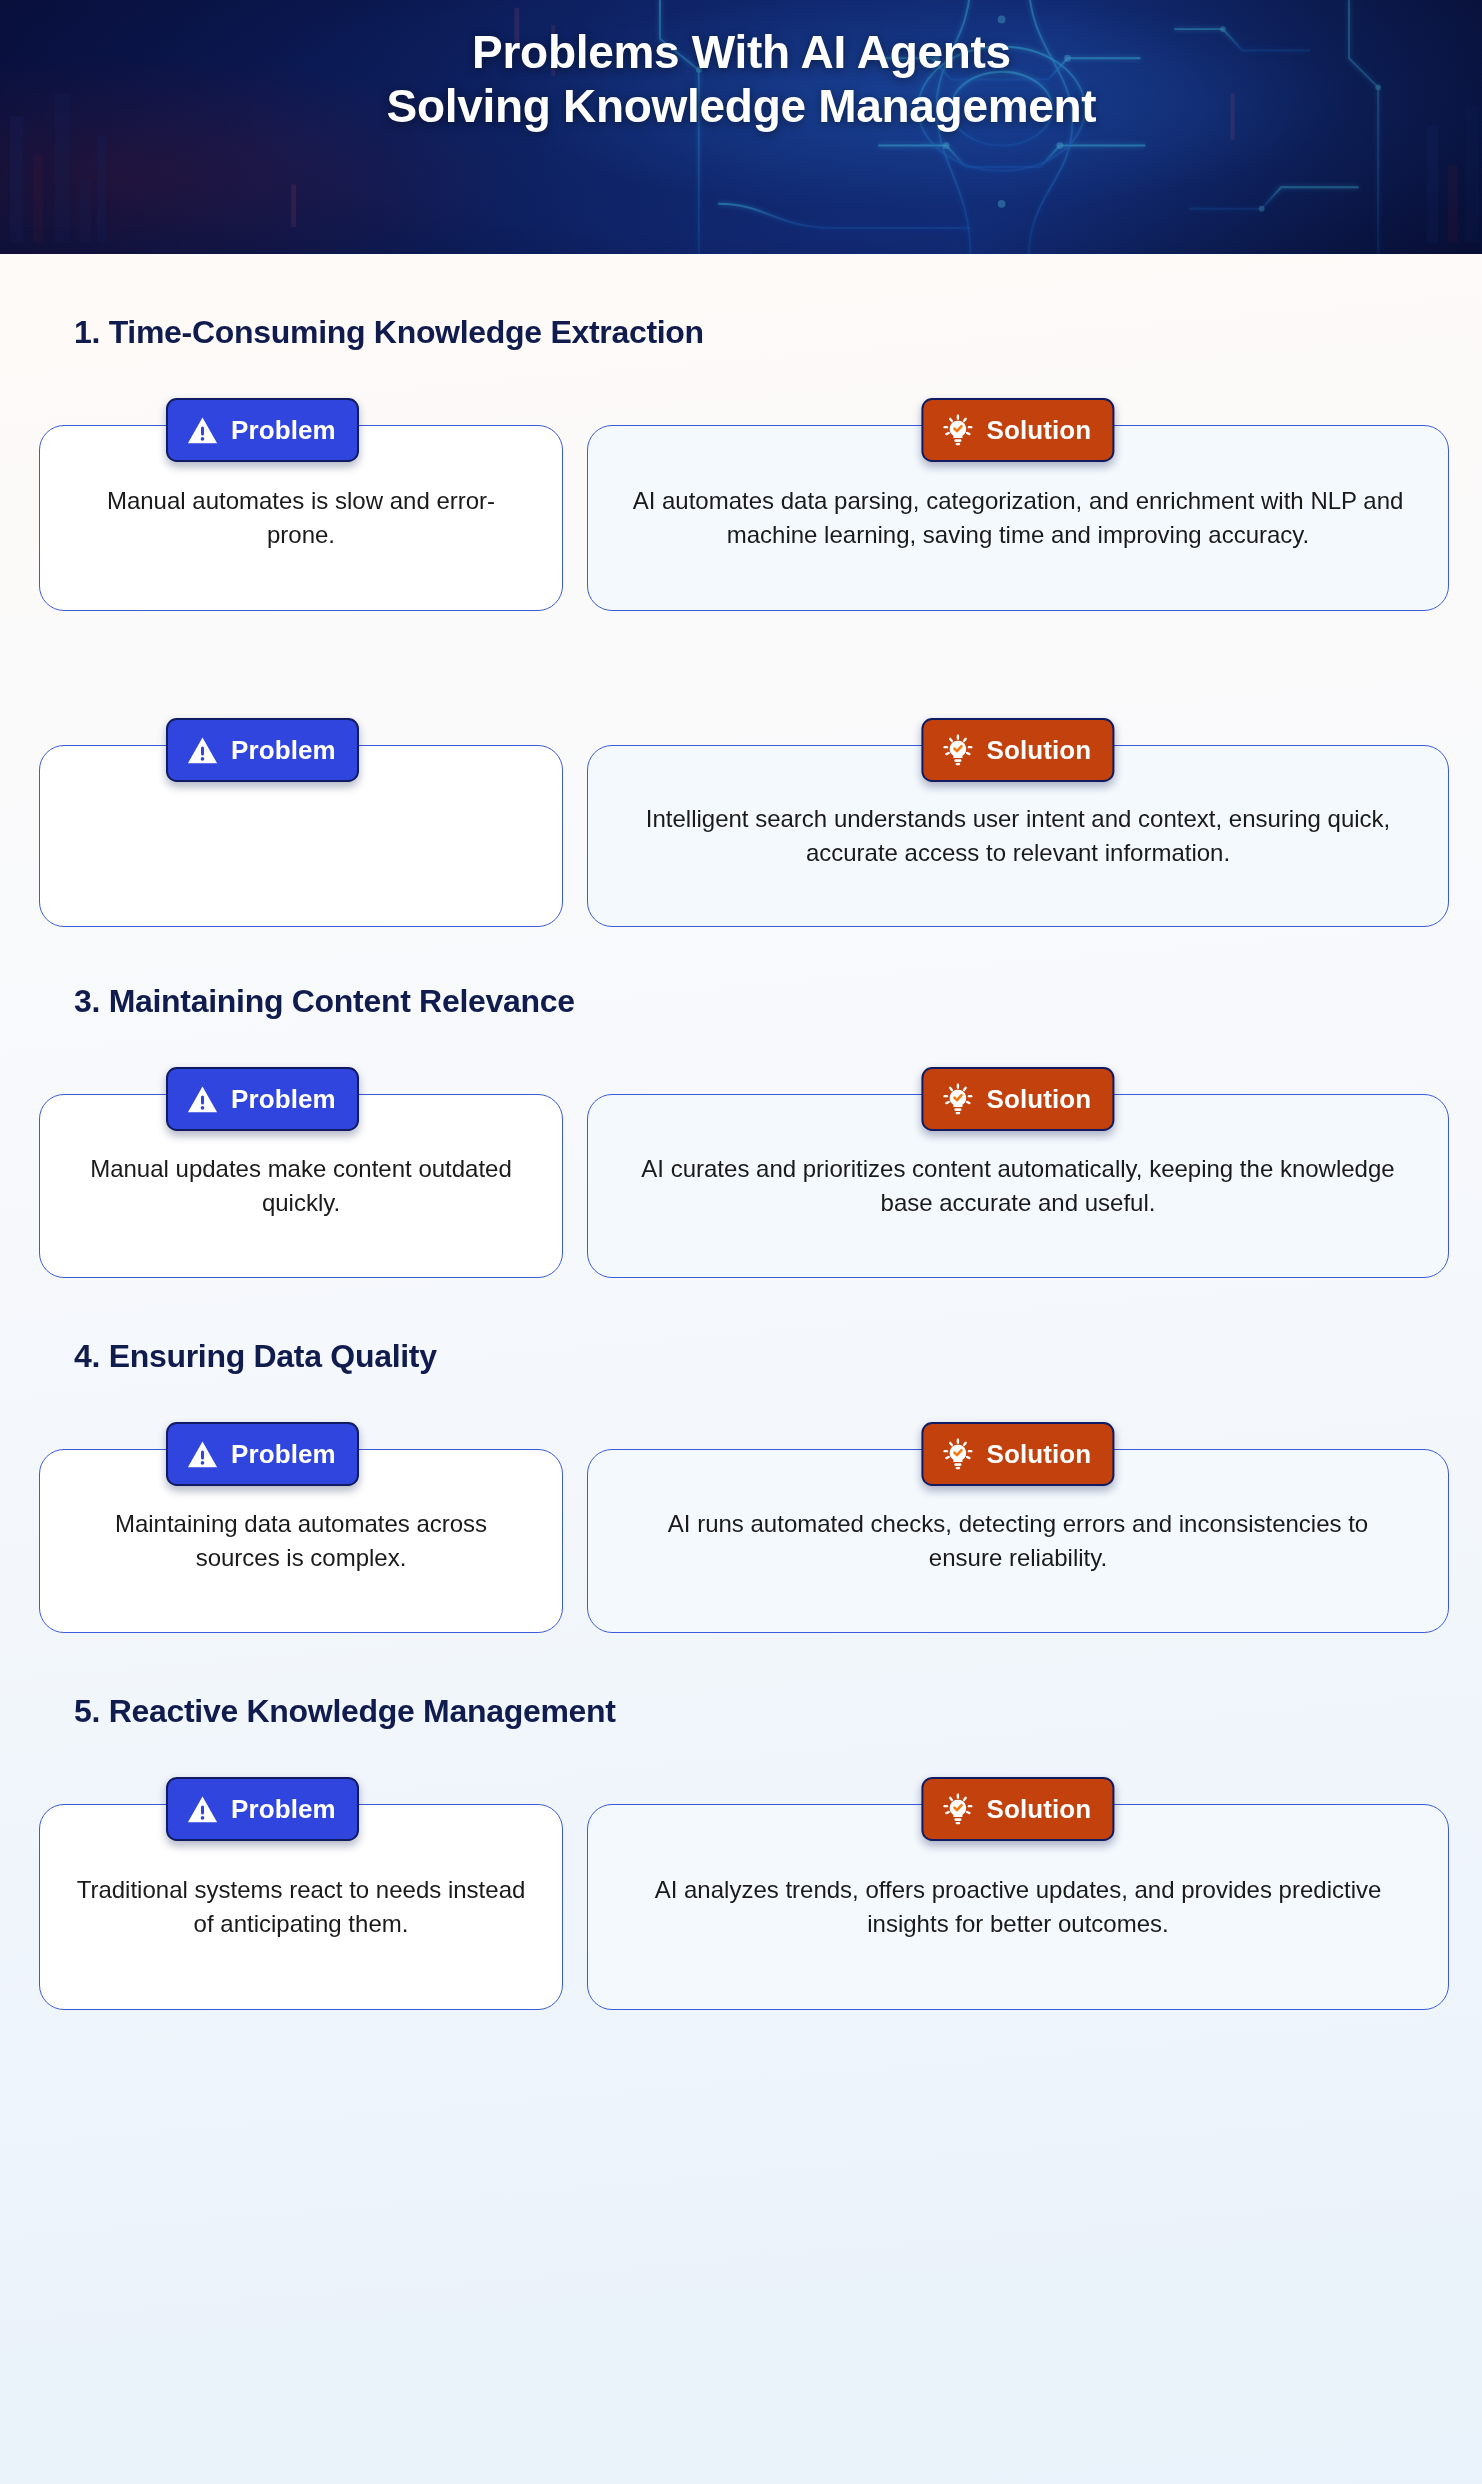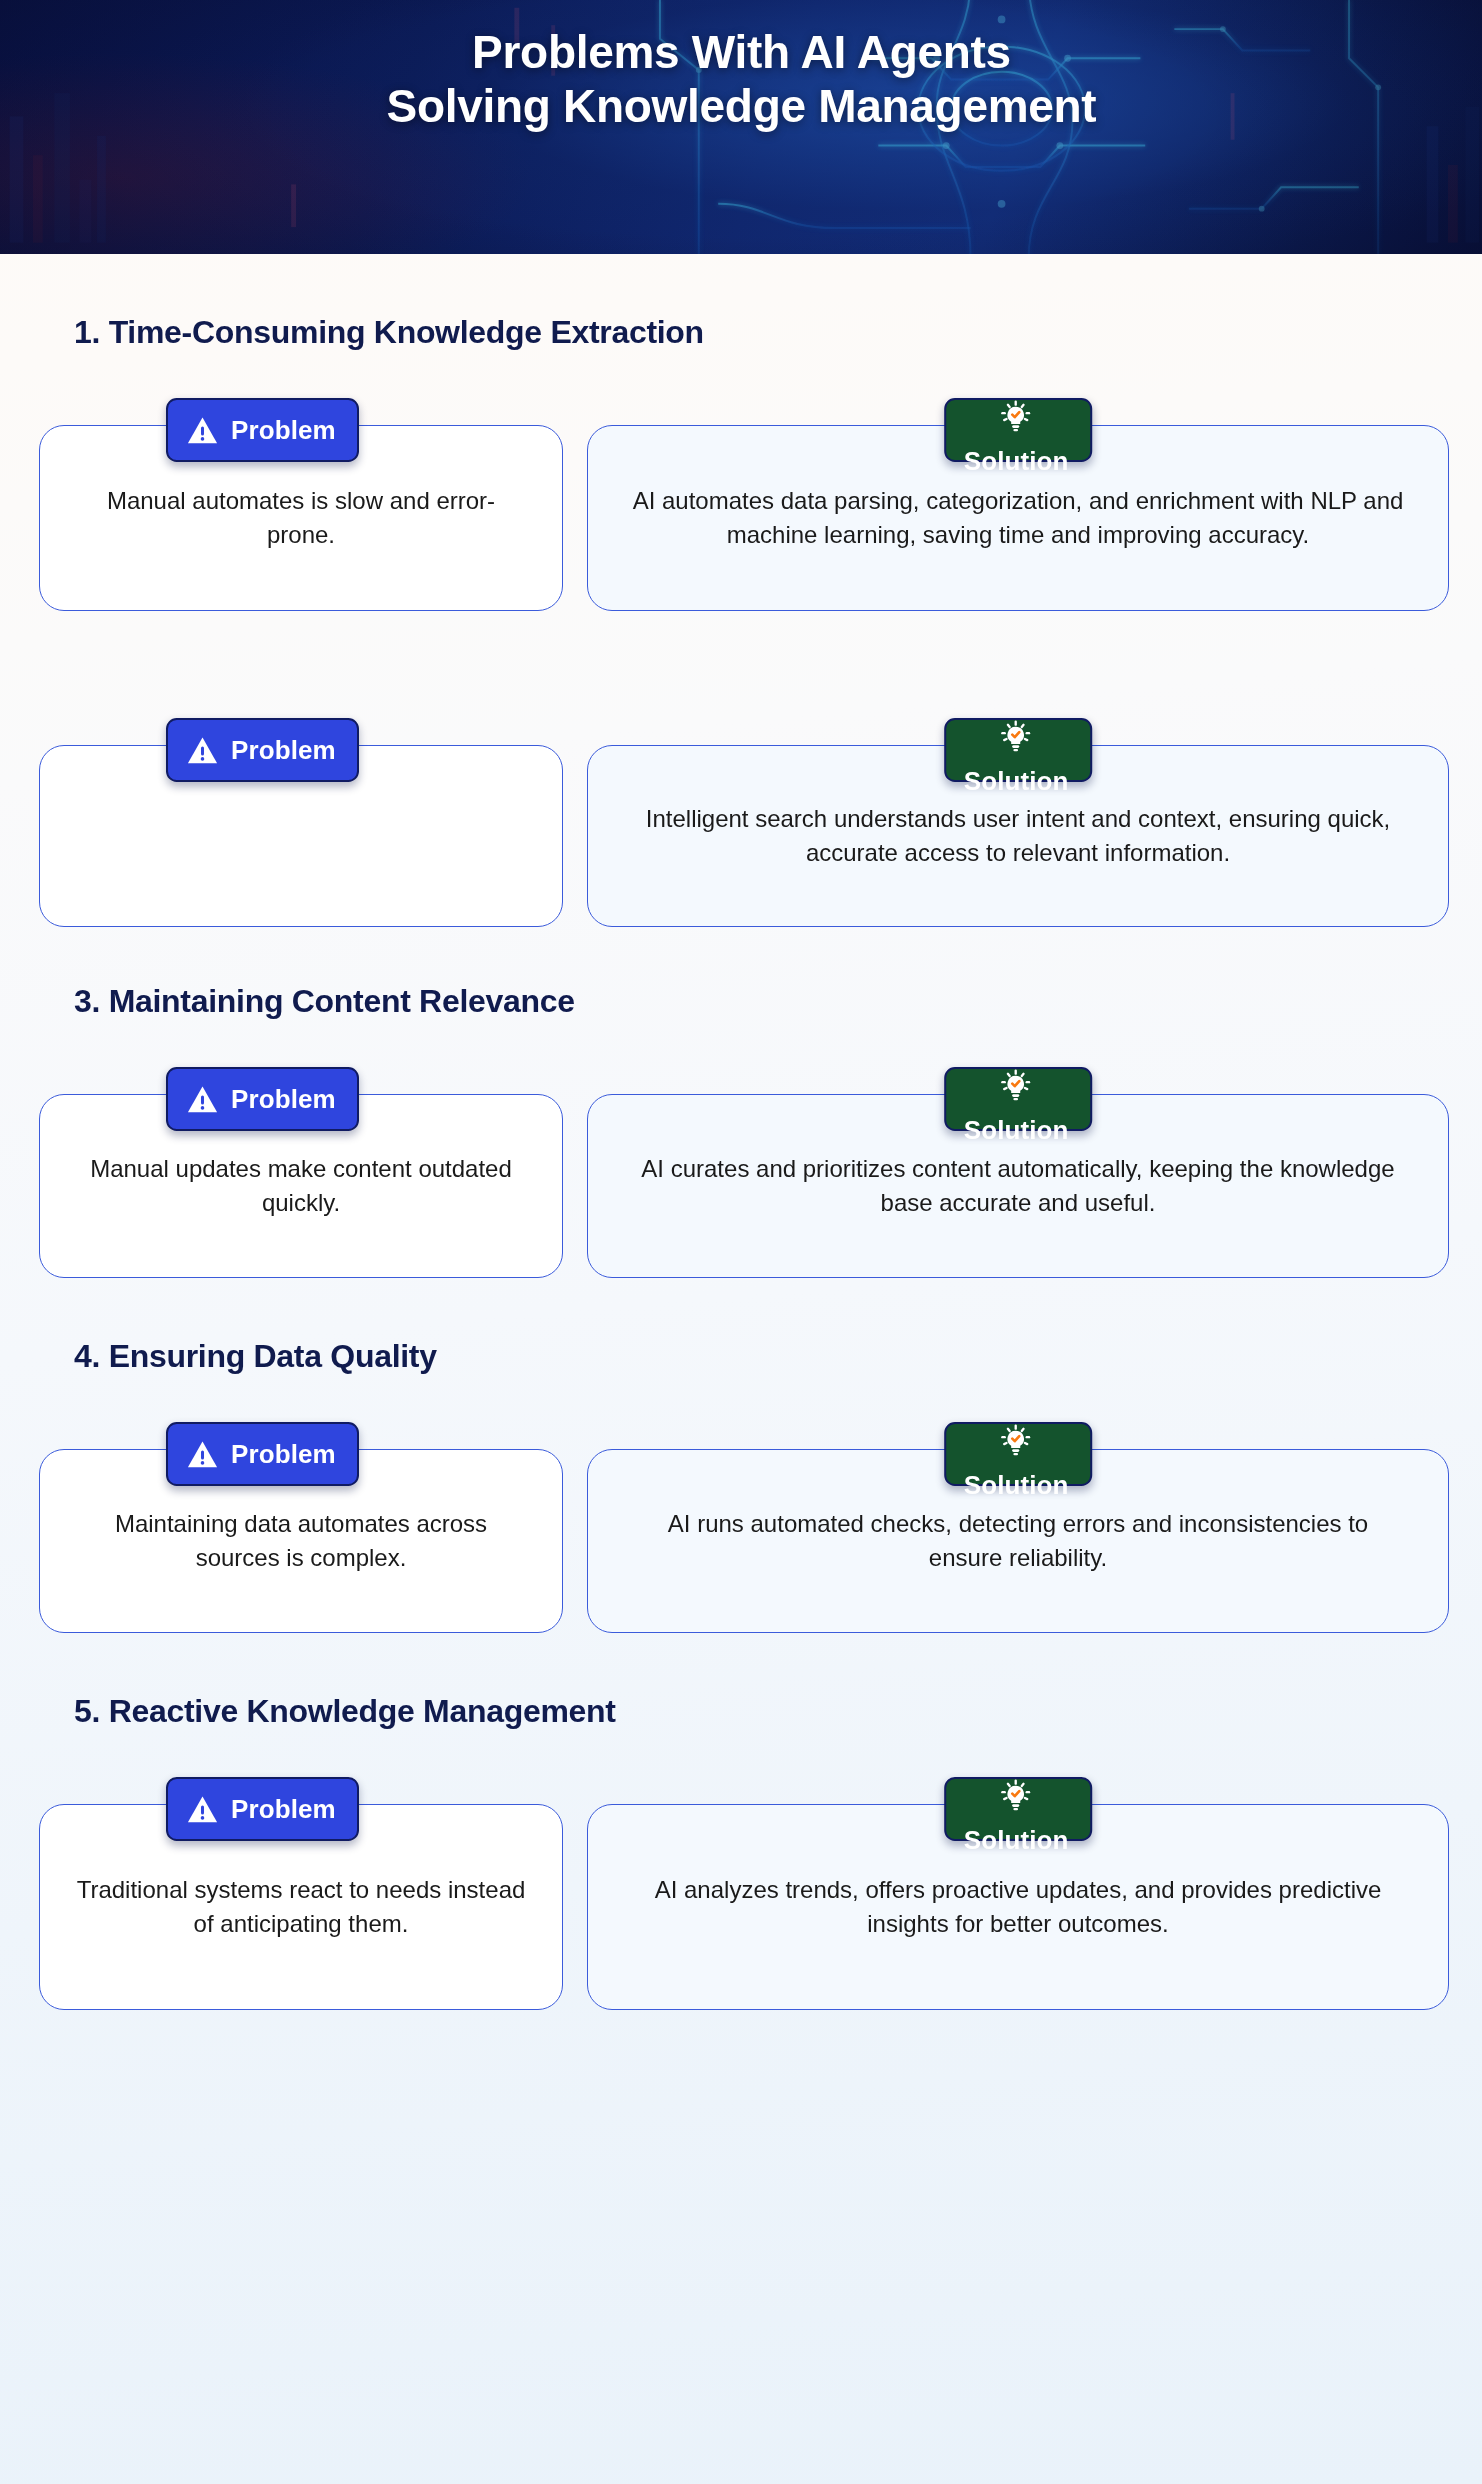--- a/index.html
+++ b/index.html
@@ -116,21 +116,21 @@
     white-space: nowrap;
     margin-top: 9px;
   }
   .badge-label {
     color: #FFFFFF;
     font-size: 26px;
     font-weight: bold;
     letter-spacing: 0.1px;
   }
   .badge.problem  { background: #2F45DE; left: 126px; }
-  .badge.solution { background: #14532d; left: 50%; transform: translateX(-50%); flex-direction: column; }
+  .badge.solution { background: #c2410c; left: 50%; transform: translateX(-50%); }
 
   .badge-icon { width: 33px; height: 33px; display: block; flex: 0 0 33px; }
 
   
   #sec0 { padding-top: 60px; border-radius: 15px; }
   #sec0 .row { margin-top: 74px; }
   #sec0 .card { height: 186px; }
 
   #sec1 { padding-top: 60px; }
   #sec1 .row { margin-top: 74px; }

